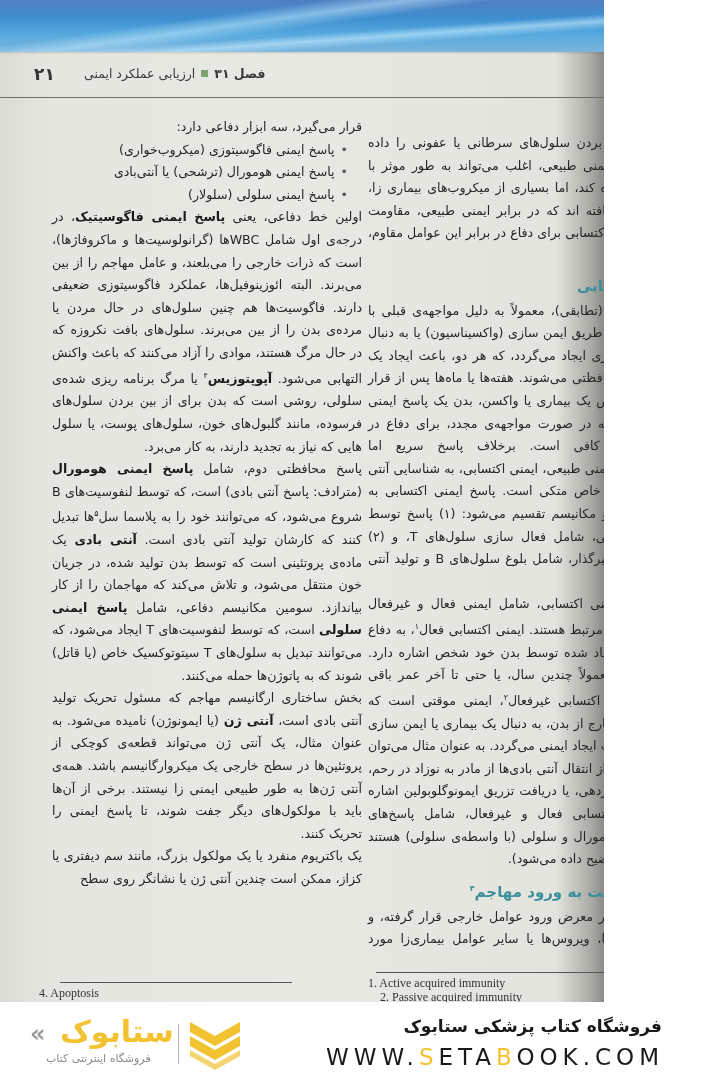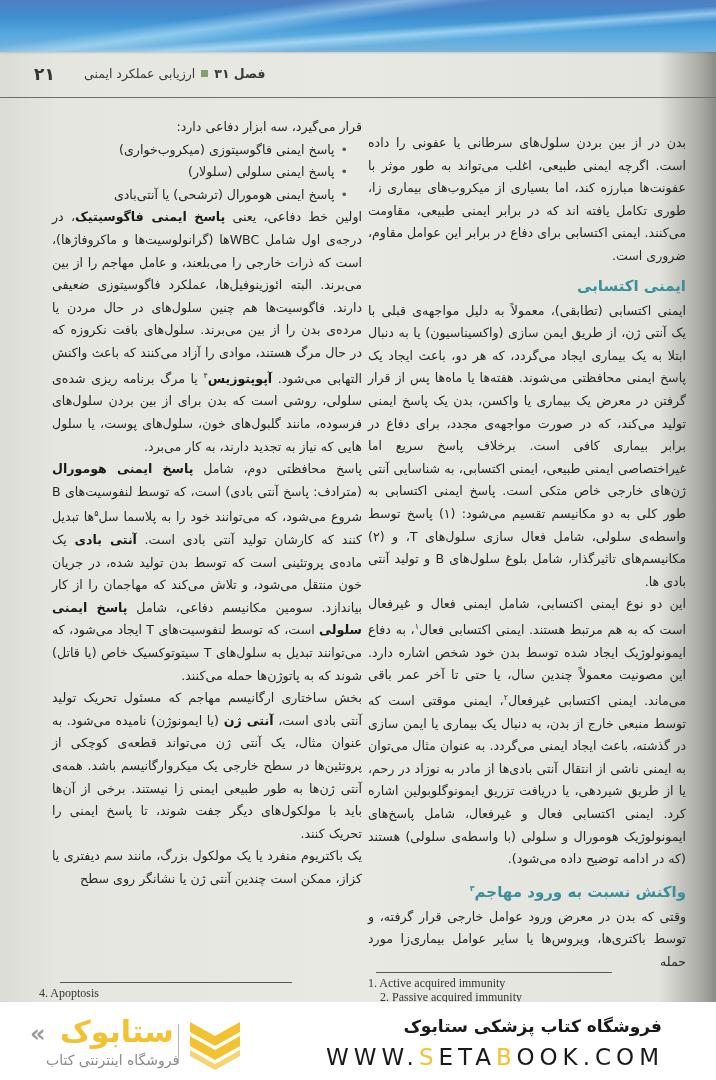--- a/index.html
+++ b/index.html
@@ -1,20 +1,20 @@
 <!DOCTYPE html>
 <html><head>
 <meta charset="utf-8">
 <style>
   * { box-sizing: border-box; margin: 0; padding: 0; }
   html, body { width: 716px; height: 1080px; overflow: hidden; background: #ffffff; }
   body { font-family: "DejaVu Sans", sans-serif; position: relative; }
 
   .page {
-    position: absolute; left: 0; top: 0; width: 716px; height: 1002px;
+    position: absolute; left: 0; top: 0; width: 604px; height: 1002px;
     background: linear-gradient(90deg, #dcdcd6 0%, #e6e6e0 8%, #e9e9e3 50%, #e4e4de 92%, #a9a9a4 98%, #8a8a86 100%);
     overflow: hidden;
   }
 
   .top-wave {
     position: absolute; left: 0; top: 0; width: 716px; height: 52px;
     background:
       linear-gradient(172deg, rgba(255,255,255,0) 30%, rgba(190,230,250,0.55) 38%, rgba(255,255,255,0) 46%),
       linear-gradient(176deg, rgba(255,255,255,0) 55%, rgba(200,235,255,0.6) 62%, rgba(255,255,255,0) 70%),
       linear-gradient(180deg, #4f7fc2 0%, #3e8fd0 35%, #55a9de 65%, #7ab4dc 100%);
@@ -66,21 +66,21 @@
   }
   .store-url {
     position: absolute; right: 52px; top: 42px;
     font-family: "DejaVu Sans", sans-serif; font-size: 23px; letter-spacing: 5px; color: #1a1a1a;
   }
   .store-url .accent { color: #f2c230; }
 
   .logo { position: absolute; left: 30px; top: 12px; width: 210px; height: 58px; }
   .logo-word { position: absolute; left: 12px; top: 0; font-size: 30px; font-weight: bold; color: #f2c230; letter-spacing: -1px; }
   .logo-arrows { position: absolute; left: 0; top: 6px; font-size: 24px; color: #9a9a9a; font-weight: bold; }
-  .logo-sub { position: absolute; left: 16px; top: 38px; direction: rtl; font-size: 14px; color: #8a8a8a; }
+  .logo-sub { position: absolute; left: 16px; top: 38px; direction: rtl; font-size: 11px; color: #8a8a8a; }
   .logo-divider { position: absolute; left: 148px; top: 10px; width: 1px; height: 40px; background: #b8b8b8; }
   .logo-mark { position: absolute; left: 158px; top: 4px; width: 54px; height: 52px; }
 </style>
 </head>
 <body>
 
 <div class="page">
   <div class="top-wave"></div>
 
   <div class="running-head">
@@ -106,22 +106,22 @@
   </div>
 
   <div class="footnote-rule" style="left:376px; top:972px; width:236px;"></div>
   <div class="footnote" style="left:368px; top:976px;">1. Active acquired immunity</div>
   <div class="footnote" style="left:380px; top:990px;">2. Passive acquired immunity</div>
 
   <div class="col col-left">
     <p>قرار می‌گیرد، سه ابزار دفاعی دارد:</p>
     <ul>
       <li>پاسخ ایمنی فاگوسیتوزی (میکروب‌خواری)</li>
+      <li>پاسخ ایمنی هومورال (ترشحی) یا آنتی‌بادی</li>
       <li>پاسخ ایمنی سلولی (سلولار)</li>
-      <li>پاسخ ایمنی هومورال (ترشحی) یا آنتی‌بادی</li>
     </ul>
     <p>
       <span>اولین خط دفاعی، یعنی </span><b>پاسخ ایمنی فاگوسیتیک</b><span>، در درجه‌ی اول شامل WBCها (گرانولوسیت‌ها و ماکروفاژها)، است که ذرات خارجی را می‌بلعند، و عامل مهاجم را از بین می‌برند. البته ائوزینوفیل‌ها، عملکرد فاگوسیتوزی ضعیفی دارند. فاگوسیت‌ها هم چنین سلول‌های در حال مردن یا مرده‌ی بدن را از بین می‌برند. سلول‌های بافت نکروزه که در حال مرگ هستند، موادی را آزاد می‌کنند که باعث واکنش التهابی می‌شود. </span><b>آپوپتوزیس</b><sup>۴</sup><span> یا مرگ برنامه ریزی شده‌ی سلولی، روشی است که بدن برای از بین بردن سلول‌های فرسوده، مانند گلبول‌های خون، سلول‌های پوست، یا سلول هایی که نیاز به تجدید دارند، به کار می‌برد.</span>
     </p>
     <p>
       <span>پاسخ محافظتی دوم، شامل </span><b>پاسخ ایمنی هومورال</b><span> (مترادف: پاسخ آنتی بادی) است، که توسط لنفوسیت‌های B شروع می‌شود، که می‌توانند خود را به پلاسما سل</span><sup>۵</sup><span>ها تبدیل کنند که کارشان تولید آنتی بادی است. </span><b>آنتی بادی</b><span> یک ماده‌ی پروتئینی است که توسط بدن تولید شده، در جریان خون منتقل می‌شود، و تلاش می‌کند که مهاجمان را از کار بیاندازد. سومین مکانیسم دفاعی، شامل </span><b>پاسخ ایمنی سلولی</b><span> است، که توسط لنفوسیت‌های T ایجاد می‌شود، که می‌توانند تبدیل به سلول‌های T سیتوتوکسیک خاص (یا قاتل) شوند که به پاتوژن‌ها حمله می‌کنند.</span>
     </p>
     <p>
       <span>بخش ساختاری ارگانیسم مهاجم که مسئول تحریک تولید آنتی بادی است، </span><b>آنتی ژن</b><span> (یا ایمونوژن) نامیده می‌شود. به عنوان مثال، یک آنتی ژن می‌تواند قطعه‌ی کوچکی از پروتئین‌ها در سطح خارجی یک میکروارگانیسم باشد. همه‌ی آنتی ژن‌ها به طور طبیعی ایمنی زا نیستند. برخی از آن‌ها باید با مولکول‌های دیگر جفت شوند، تا پاسخ ایمنی را تحریک کنند.</span>
     </p>

